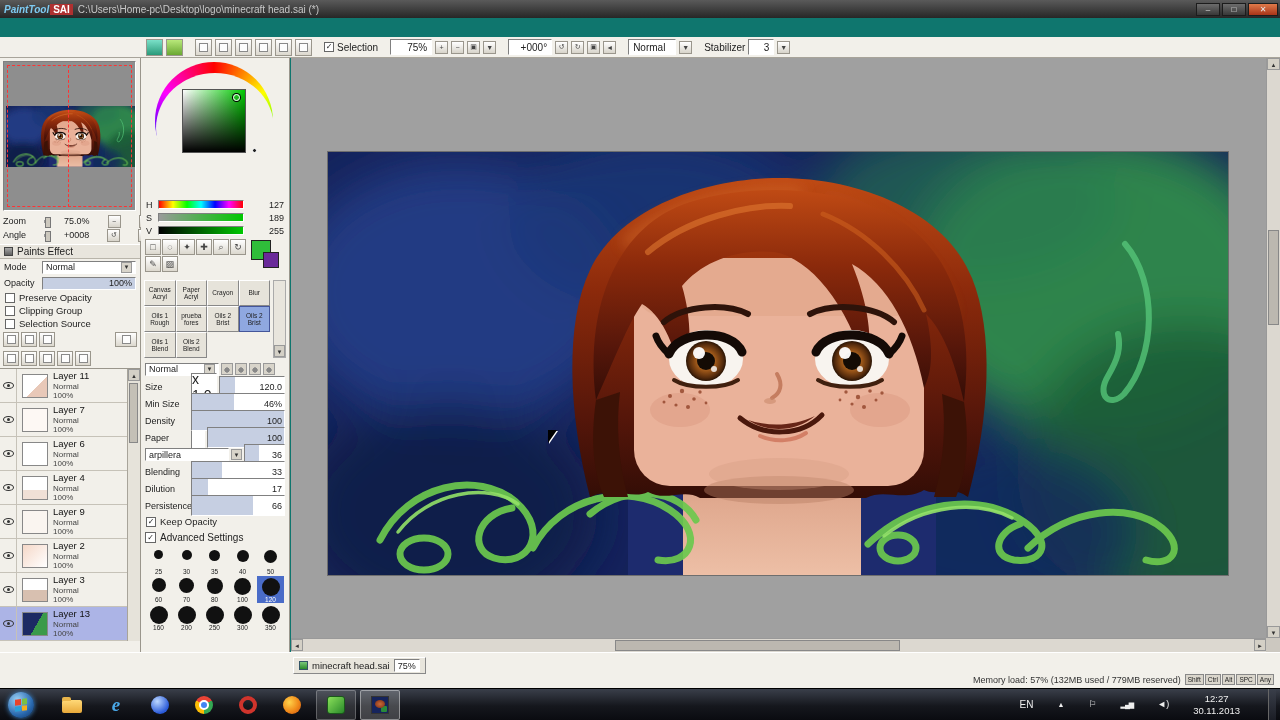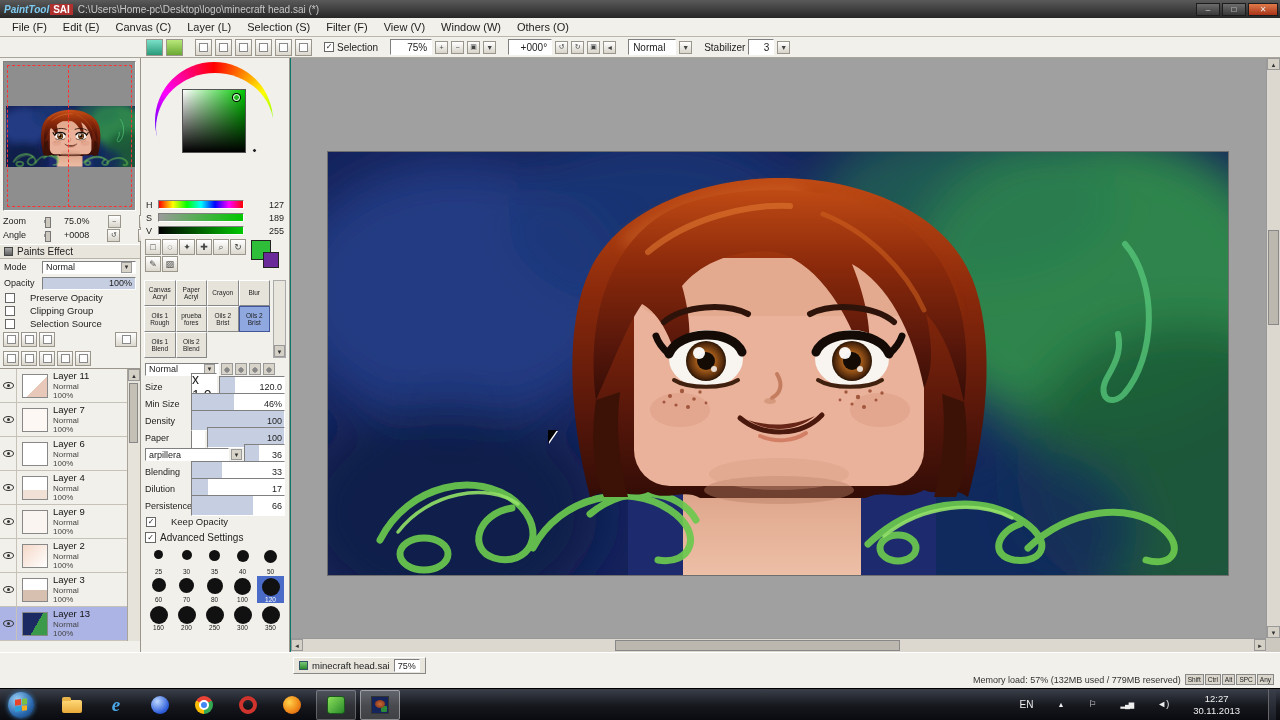--- a/index.html
+++ b/index.html
@@ -42,21 +42,21 @@
   .nrow .val{width:32px;text-align:right}
   .section-hdr{height:15px;border-top:1px solid #fff;border-bottom:1px solid #b8b4aa;display:flex;align-items:center;gap:4px;padding:0 4px;font-size:10px;background:#e8e5dd;margin-top:2px}
   .hdr-ic{width:9px;height:9px;background:linear-gradient(#a8a8a8,#606060);border:1px solid #444}
   .prow{display:flex;align-items:center;height:16px;padding:0 4px;gap:4px;font-size:9px}
   .prow .lbl{width:34px}
   .dropdown{flex:1;height:13px;border:1px solid;border-color:#808080 #fff #fff #808080;background:#fff;display:flex;align-items:center;padding:0 3px;font-size:9px}
   .dd-btn{margin-left:auto;width:11px;height:11px;background:#d8d4ca;border:1px solid #999;font-size:6px;display:flex;align-items:center;justify-content:center;color:#333}
   .valbar{flex:1;height:13px;border:1px solid;border-color:#808080 #fff #fff #808080;background:#fff;position:relative;display:flex;align-items:center;justify-content:flex-end;padding-right:3px;font-size:9px}
   .fill{position:absolute;left:0;top:0;bottom:0;background:#c6cfe2}
   .valbar span{position:relative}
-  .chk-row{display:flex;align-items:center;gap:15px;height:13px;padding:0 5px;font-size:9.5px}
+  .chk-row{display:flex;align-items:center;gap:4px;height:13px;padding:0 5px;font-size:9.5px}
   .ltb{display:flex;gap:2px;padding:2px 3px;height:19px;align-items:center}
   .ltb .tbtn{width:16px;height:15px}
   .ltb .wide{width:22px;margin-left:auto}
   .layer-area{position:relative;border-top:1px solid #9a968c}
   .layer-list{margin-right:13px}
   .lrow{height:34px;border-bottom:1px solid #c6c2b8;display:flex;align-items:center;background:#f2f0ea}
   .lrow.selected{background:#acb4e6}
   .leye{width:17px;height:34px;border-right:1px solid #c6c2b8;display:flex;align-items:center;justify-content:center;flex:none}
   .eye{width:11px;height:7px;border:1px solid #333;border-radius:50%;position:relative}
   .eye::after{content:"";position:absolute;left:3px;top:1px;width:3px;height:3px;background:#333;border-radius:50%}
@@ -291,31 +291,20 @@
     <span class="logo-paint">PaintTool</span>
     <span class="logo-sai">SAI</span>
     <span class="tb-title">C:\Users\Home-pc\Desktop\logo\minecraft head.sai (*)</span>
     <div class="winbtns">
       <div class="winbtn">–</div>
       <div class="winbtn">□</div>
       <div class="winbtn close">✕</div>
     </div>
   </div>
 
-  <div class="menubar">
-    <span class="menu-item">File (F)</span>
-    <span class="menu-item">Edit (E)</span>
-    <span class="menu-item">Canvas (C)</span>
-    <span class="menu-item">Layer (L)</span>
-    <span class="menu-item">Selection (S)</span>
-    <span class="menu-item">Filter (F)</span>
-    <span class="menu-item">View (V)</span>
-    <span class="menu-item">Window (W)</span>
-    <span class="menu-item">Others (O)</span>
-  </div>
 
   <div class="toolbar">
     <div class="tbtn c1"></div>
     <div class="tbtn c2"></div>
     <span class="tsep"></span>
     <div class="tbtn">
         <i></i>
       </div>
     <div class="tbtn">
         <i></i>

